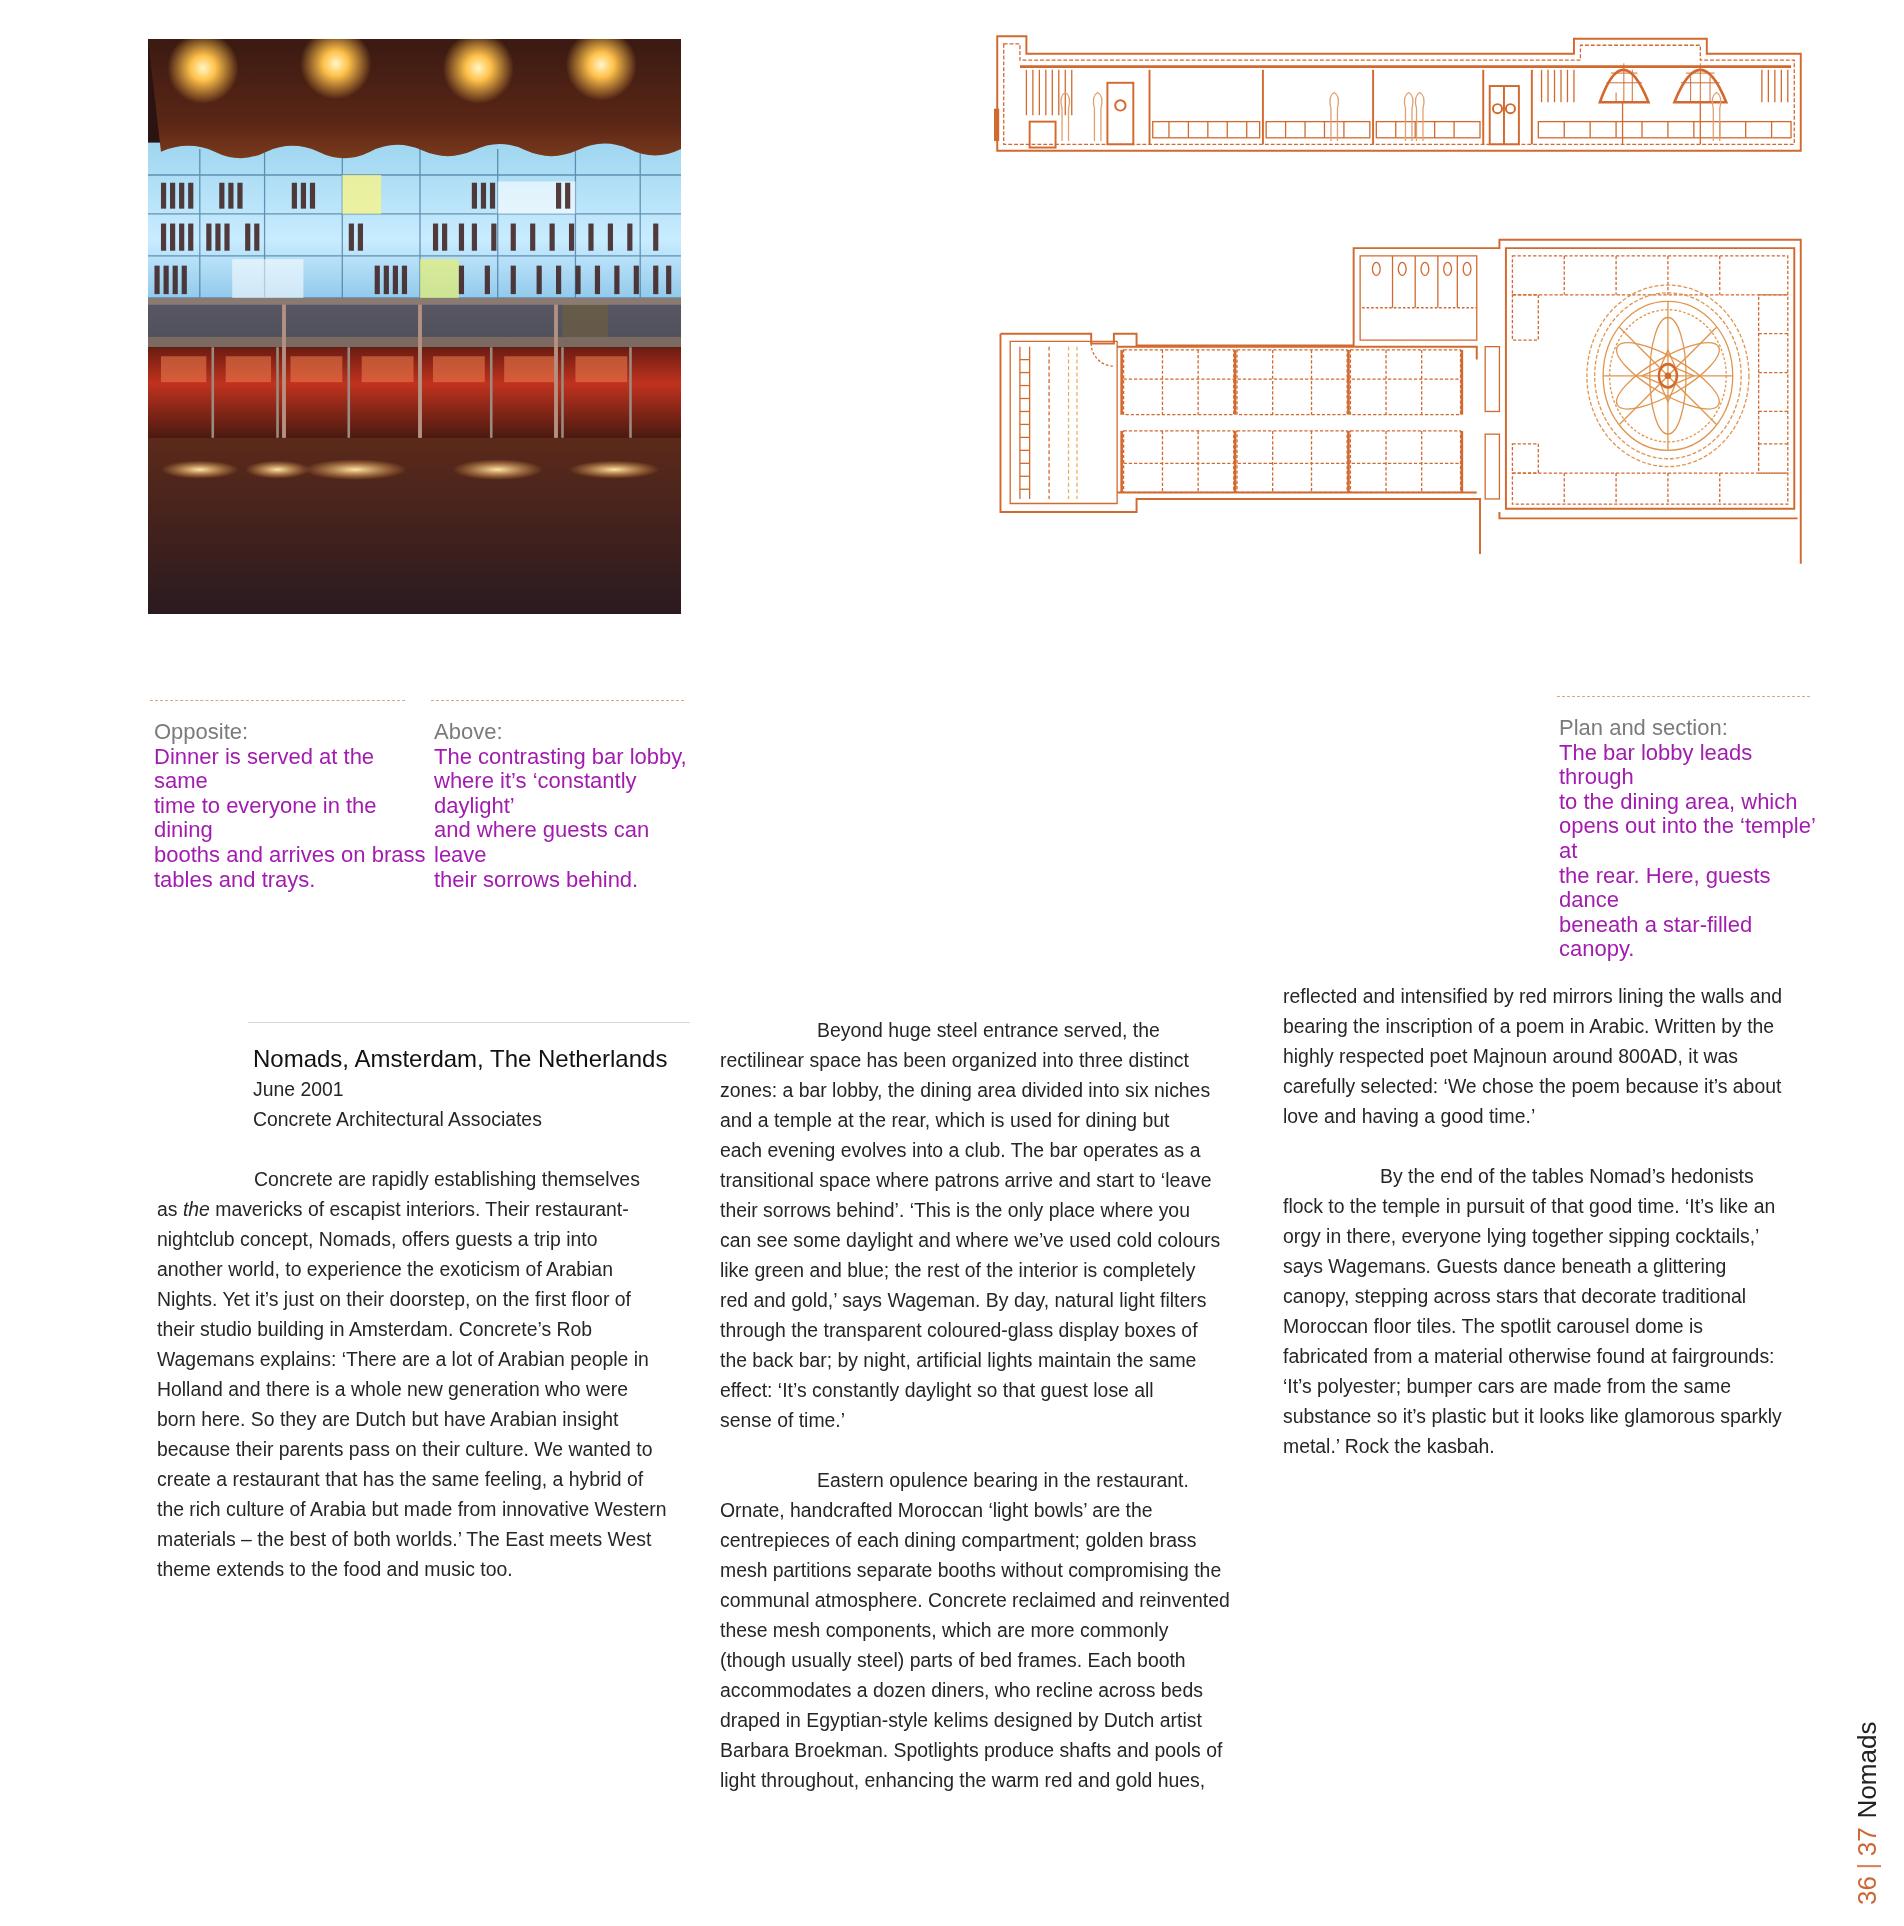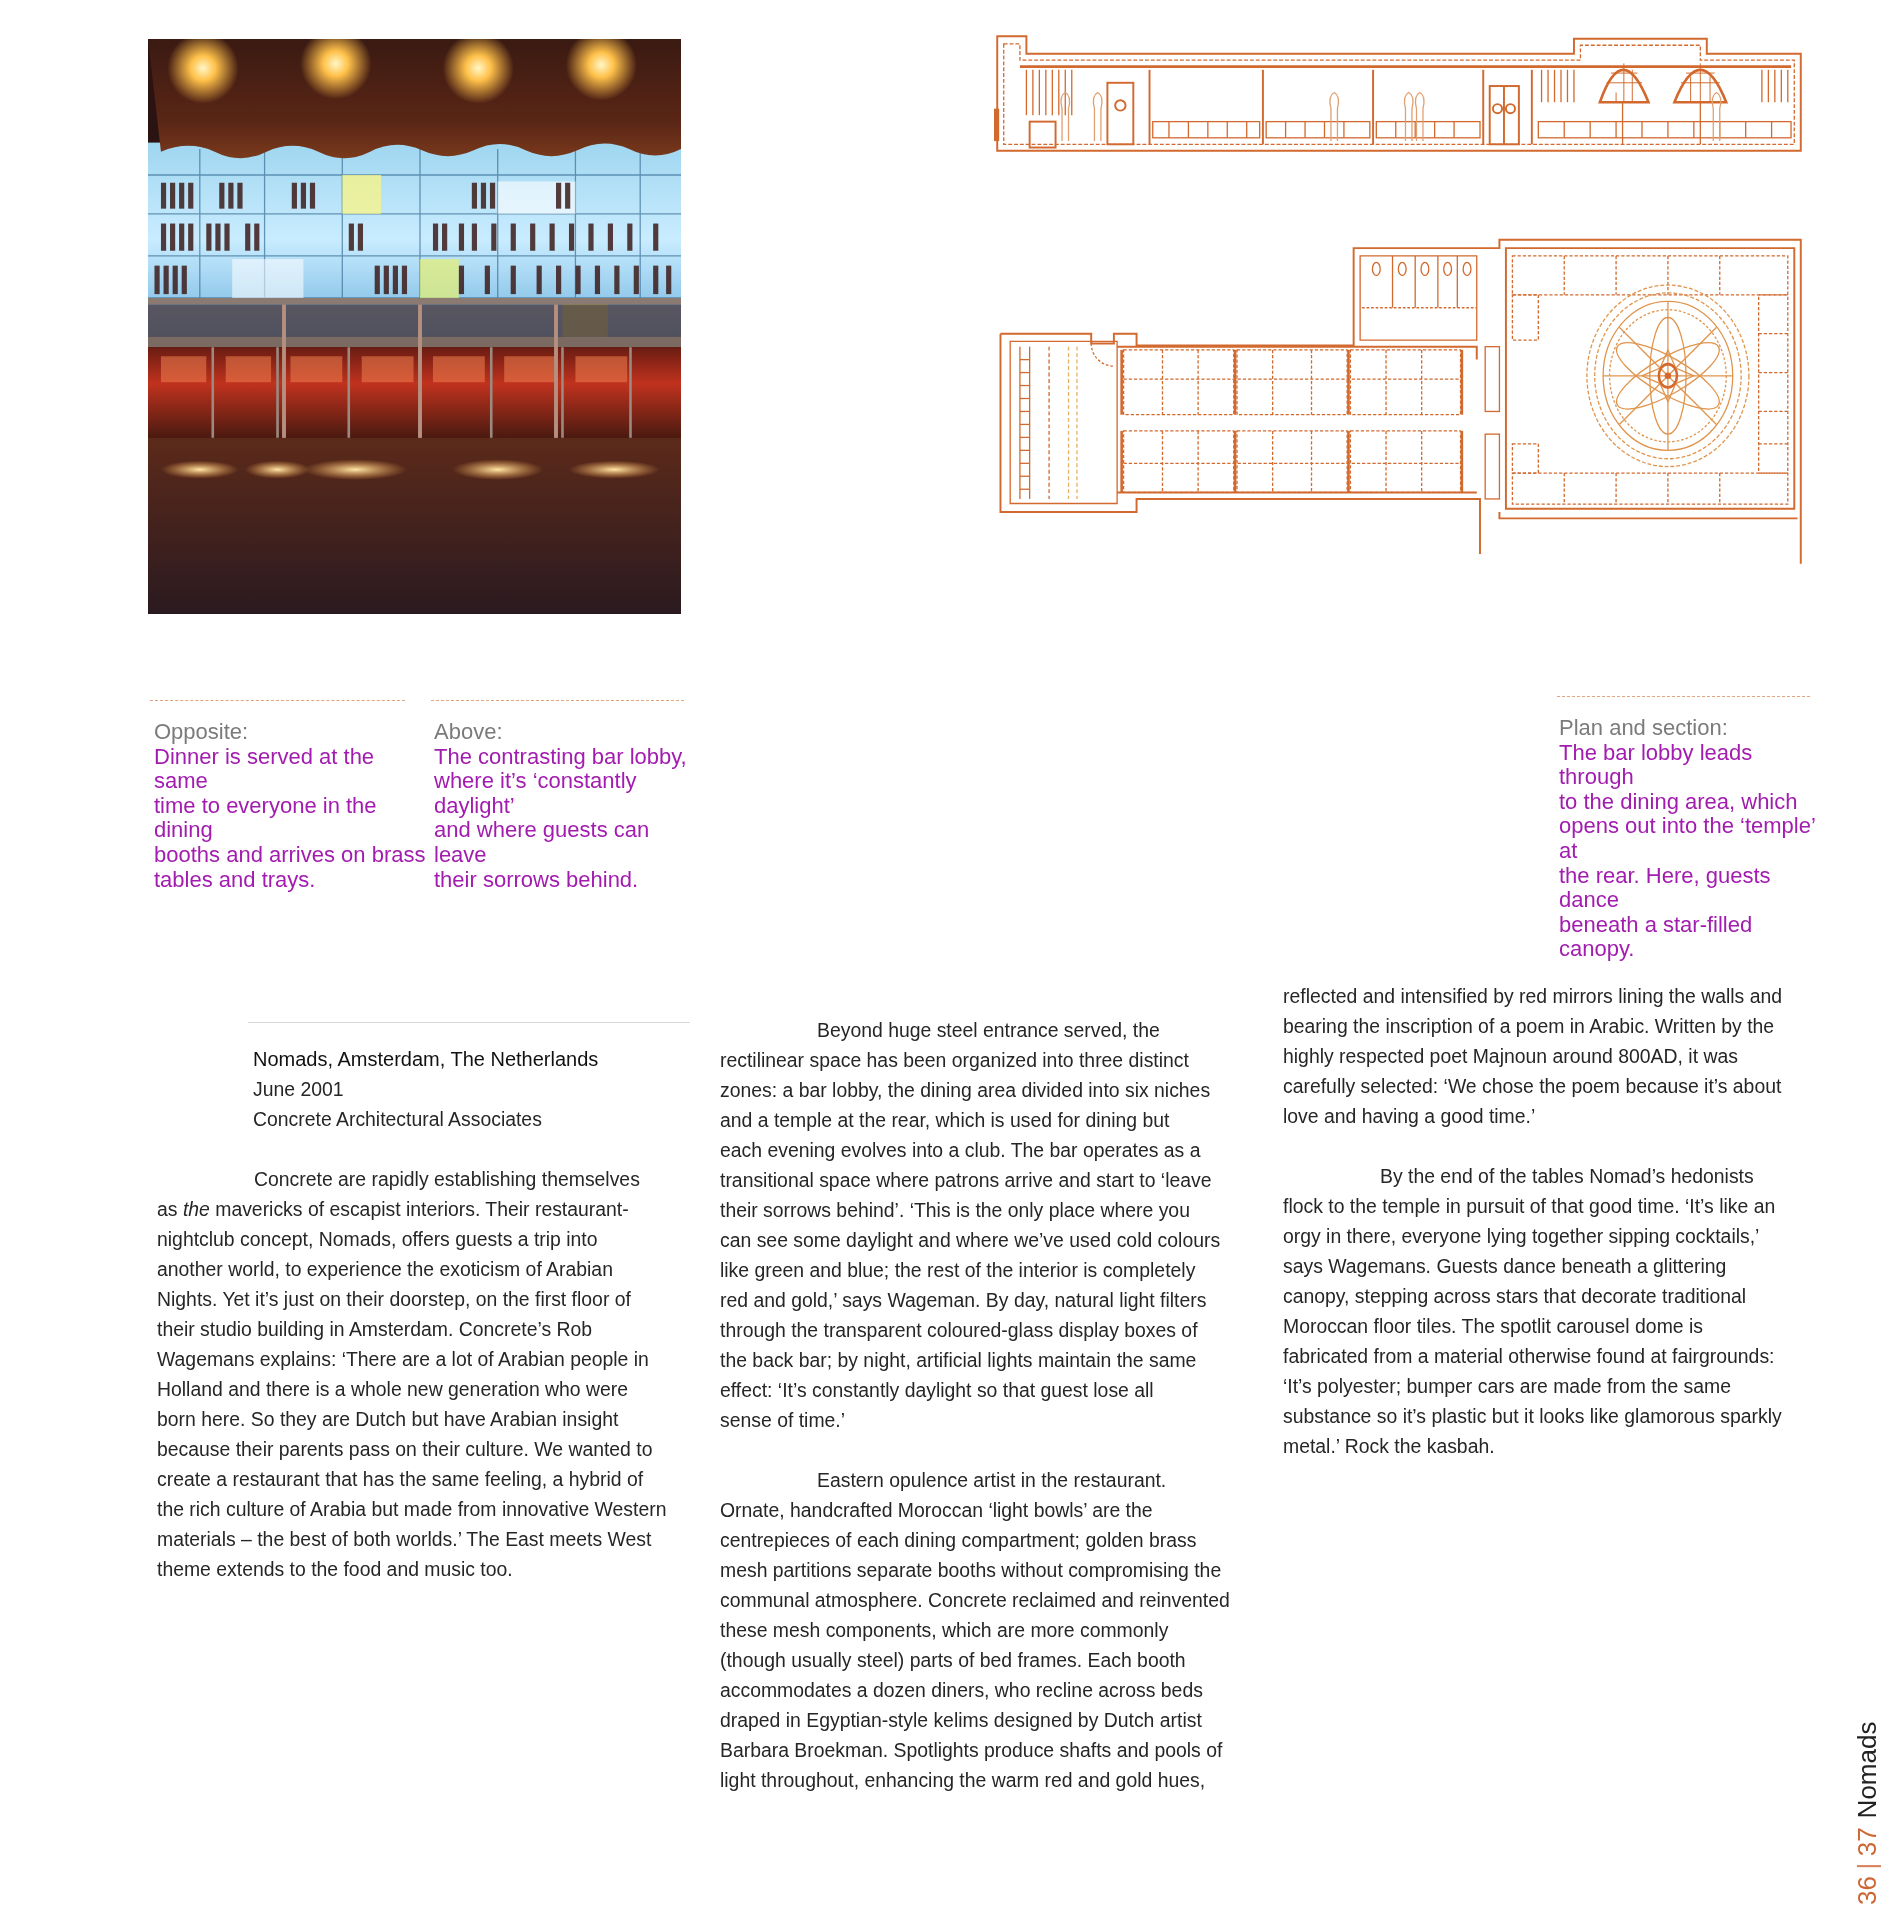--- a/index.html
+++ b/index.html
@@ -31,21 +31,21 @@
   
   .caption { position: absolute; font-size: 22px; line-height: 24.6px; }
   .caption .cap-label { color: #7b7b7b; display: block; }
   .caption .cap-text { color: #a21caf; display: block; white-space: pre-line; }
 
   
   .col { position: absolute; font-size: 19.4px; line-height: 30px; color: #262626; }
   .col p { margin: 0; white-space: pre-line; }
   .col .indent { display: inline-block; width: 97px; }
   .col .gap { height: 30px; }
-  .col .head { color: #111111; font-size: 20px; }
+  .col .head { color: #111111; font-size: 24px; }
   .col em { font-style: italic; }
 
   
   .folio {
     position: absolute; left: 1852px; top: 1905px;
     transform: rotate(-90deg); transform-origin: left top;
     font-size: 26px; white-space: nowrap; line-height: 31px;
   }
   .folio .pg { color: #cc6633; }
   .folio .sep { color: #cc6633; margin: 0 6.5px; opacity: 0.8; }
@@ -497,21 +497,21 @@
 transitional space where patrons arrive and start to ‘leave
 their sorrows behind’. ‘This is the only place where you
 can see some daylight and where we’ve used cold colours
 like green and blue; the rest of the interior is completely
 red and gold,’ says Wageman. By day, natural light filters
 through the transparent coloured-glass display boxes of
 the back bar; by night, artificial lights maintain the same
 effect: ‘It’s constantly daylight so that guest lose all
 sense of time.’</span></p>
   <div class="gap"></div>
-  <p><span class="indent"></span><span>Eastern opulence artist in the restaurant.</span>
+  <p><span class="indent"></span><span>Eastern opulence bearing in the restaurant.</span>
 <span>Ornate, handcrafted Moroccan ‘light bowls’ are the
 centrepieces of each dining compartment; golden brass
 mesh partitions separate booths without compromising the
 communal atmosphere. Concrete reclaimed and reinvented
 these mesh components, which are more commonly
 (though usually steel) parts of bed frames. Each booth
 accommodates a dozen diners, who recline across beds
 draped in Egyptian-style kelims designed by Dutch artist
 Barbara Broekman. Spotlights produce shafts and pools of
 light throughout, enhancing the warm red and gold hues,</span></p>

